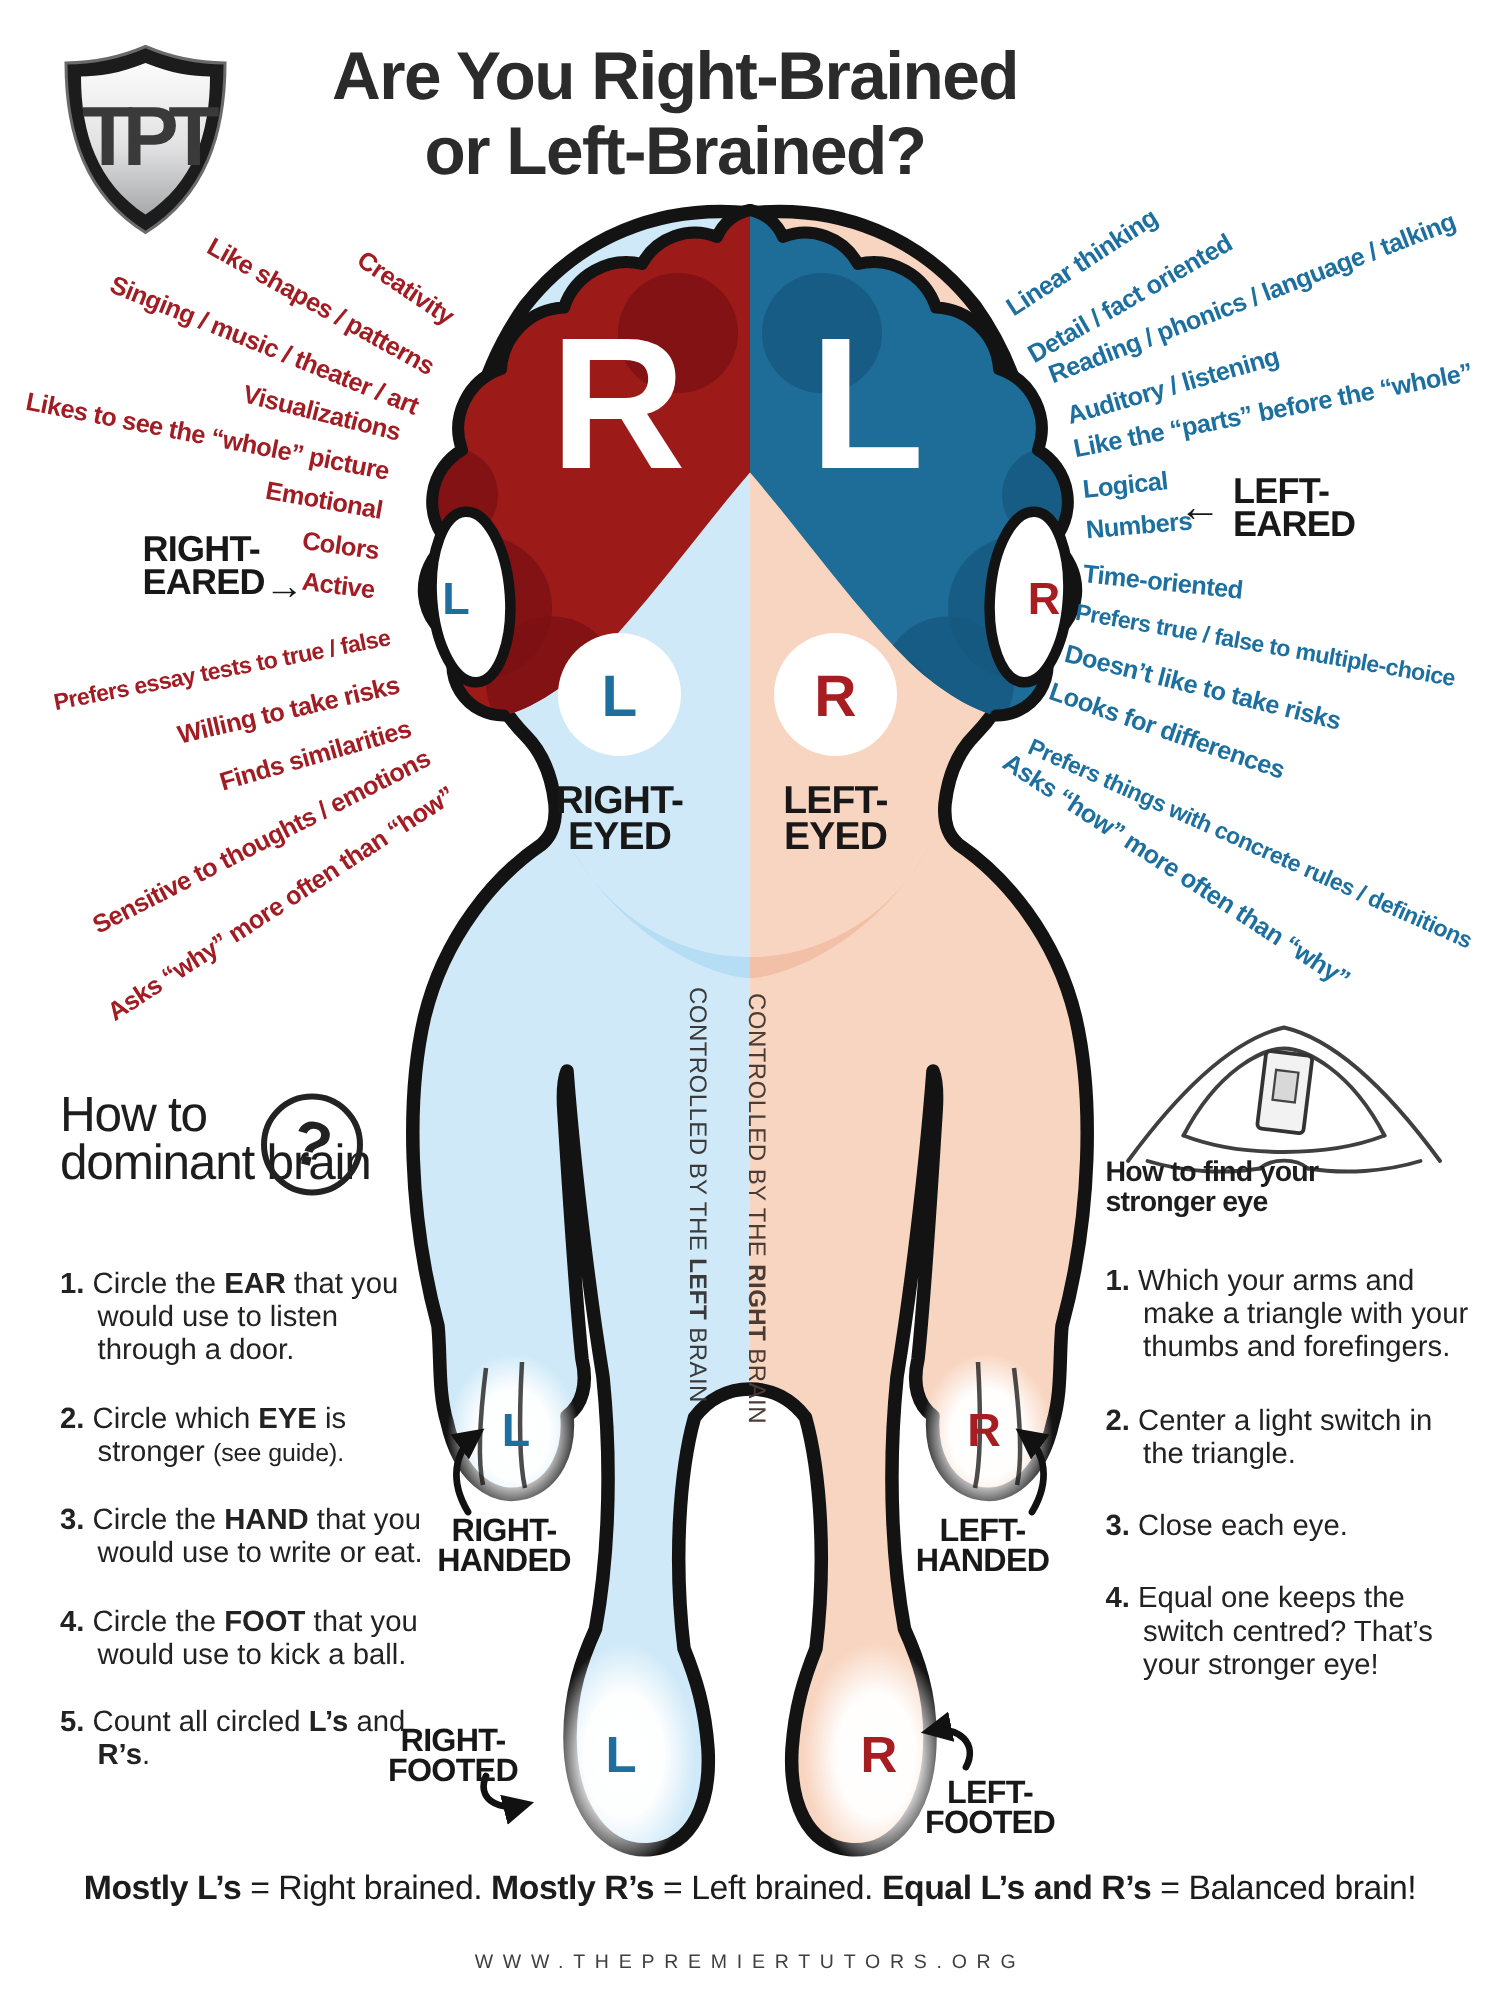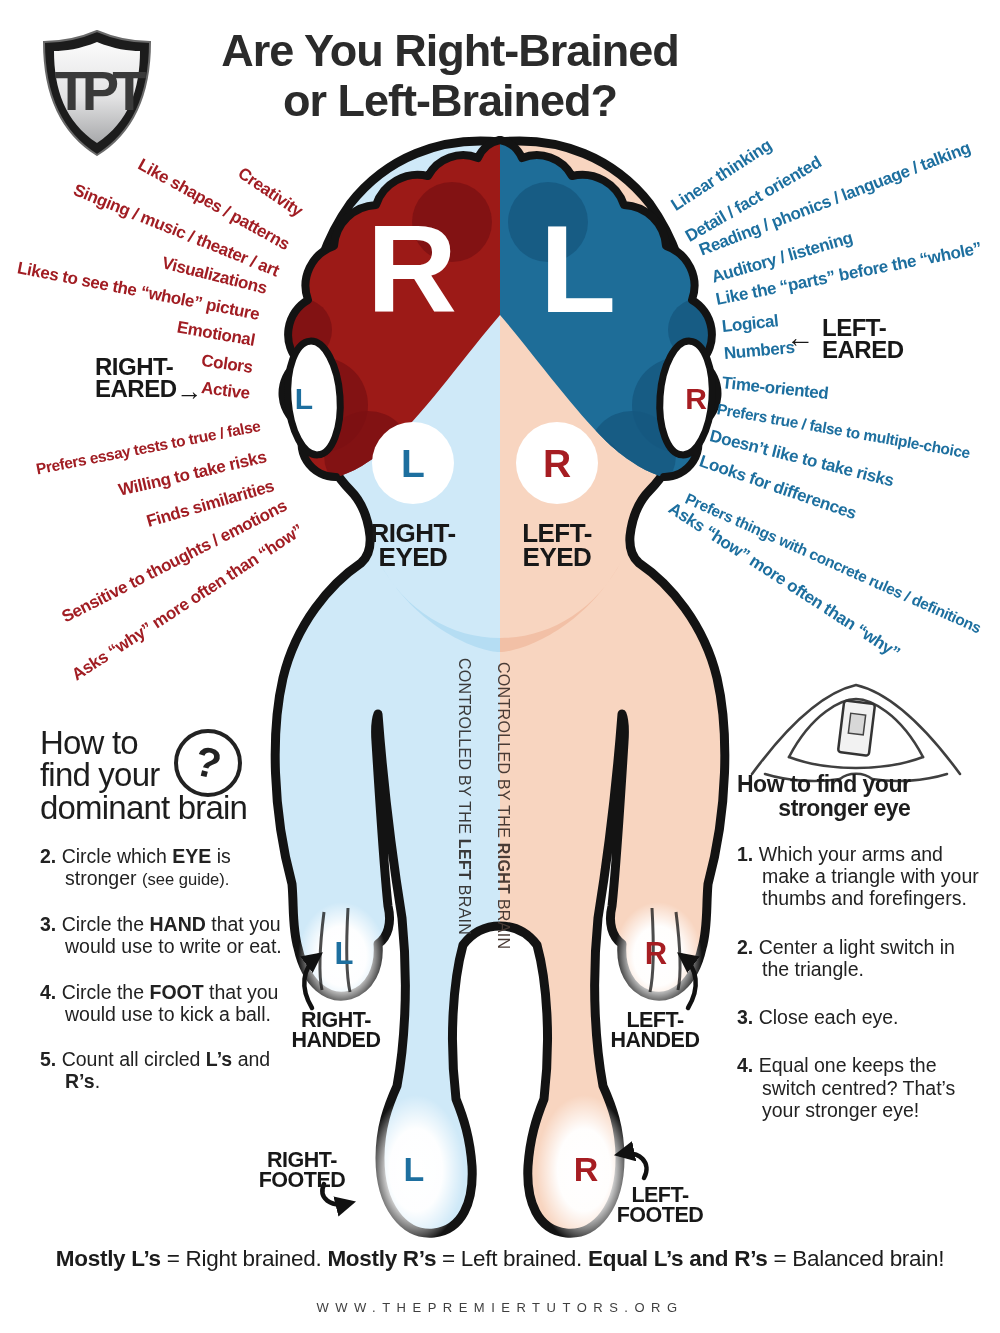--- a/index.html
+++ b/index.html
@@ -15,21 +15,21 @@
   .tr{color:#a11d23;transform-origin:right center;}
   .tl{color:#1d6f9f;transform-origin:left center;}
   .tr.long,.tl.long{font-size:15.5px;}
   .lblk{position:absolute;font-weight:bold;color:#181818;line-height:0.93;letter-spacing:-0.5px;}
   .ctr{text-align:center;}
   .earrow{font-weight:bold;font-size:26px;line-height:0;vertical-align:-3px;}
   .left-ear-arrow{position:absolute;left:-36px;top:8px;font-size:28px;font-weight:bold;}
   .vtext{position:absolute;writing-mode:vertical-rl;text-orientation:mixed;font-size:16px;
          letter-spacing:0.3px;color:#3a3a3a;white-space:nowrap;}
   .h-dom{left:40px;top:727px;font-size:33px;font-weight:normal;color:#1d1d1d;line-height:0.98;letter-spacing:-0.8px;}
-  .h-eye{left:737px;top:772px;font-size:23px;font-weight:bold;color:#1d1d1d;line-height:1.05;letter-spacing:-0.5px;text-align:right;}
+  .h-eye{left:737px;top:772px;font-size:19px;font-weight:bold;color:#1d1d1d;line-height:1.05;letter-spacing:-0.5px;}
   .qicon{left:174px;top:729px;width:60px;height:60px;border:4px solid #222;border-radius:50%;
          display:flex;align-items:center;justify-content:center;}
   .qicon span{font-size:42px;font-weight:bold;color:#222;transform:rotate(14deg);}
   .steps{position:absolute;width:242px;font-size:19.5px;color:#222;line-height:1.14;}
   .steps-left{left:40px;top:845px;}
   .steps-right{left:737px;top:843px;}
   .step{margin-bottom:23px;padding-left:25px;text-indent:-25px;}
   .steps-right .step{margin-bottom:26px;}
   .b{font-weight:bold;}
   .sm{font-size:0.85em;}
@@ -250,27 +250,27 @@
   <div class="lblk ctr" style="left:585px;top:1185px;width:150px;font-size:21.5px;">
     <div>LEFT-</div>
     <div>FOOTED</div>
   </div>
 
   <div class="vtext" style="left:455px;top:658px;"><span>CONTROLLED BY THE </span><span class="b">LEFT</span><span> BRAIN</span></div>
   <div class="vtext" style="left:494px;top:662px;color:#4a3b35;"><span>CONTROLLED BY THE </span><span class="b">RIGHT</span><span> BRAIN</span></div>
 
   <div class="abs h-dom">
     <div>How to</div>
-    <div>find your</div>
     <div>dominant brain</div>
   </div>
   <div class="abs qicon">
     <span>?</span>
   </div>
   <div class="steps steps-left">
+    <div class="step"><span class="b">1.</span><span> Circle the </span><span class="b">EAR</span><span> that you would use to listen through a door.</span></div>
     <div class="step"><span class="b">2.</span><span> Circle which </span><span class="b">EYE</span><span> is stronger </span><span class="sm">(see guide).</span></div>
     <div class="step"><span class="b">3.</span><span> Circle the </span><span class="b">HAND</span><span> that you would use to write or eat.</span></div>
     <div class="step"><span class="b">4.</span><span> Circle the </span><span class="b">FOOT</span><span> that you would use to kick a ball.</span></div>
     <div class="step"><span class="b">5.</span><span> Count all circled </span><span class="b">L’s</span><span> and </span><span class="b">R’s</span><span>.</span></div>
   </div>
 
   <div class="abs h-eye">
     <div>How to find your</div>
     <div>stronger eye</div>
   </div>

